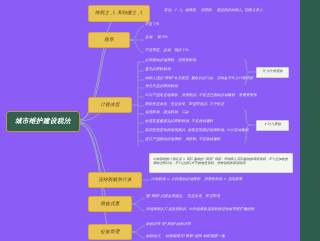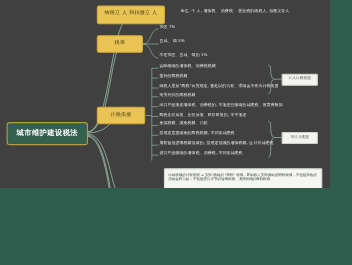--- a/index.html
+++ b/index.html
@@ -3,24 +3,25 @@
 <meta charset="utf-8">
 <style>
   html, body {
     margin: 0;
     padding: 0;
     background: #2f5d4d;
   }
   #canvas {
     position: relative;
     width: 300px;
-    height: 171px;
-    background: #404040;
+    height: 241px;
+    background: #8b5cf6;
     overflow: hidden;
     font-family: "DejaVu Sans", "Liberation Sans", sans-serif;
+    font-style: italic;
   }
   #links {
     position: absolute;
     left: 0; top: 0;
     width: 300px; height: 241px;
     pointer-events: none;
   }
   .node {
     position: absolute;
     box-sizing: border-box;

